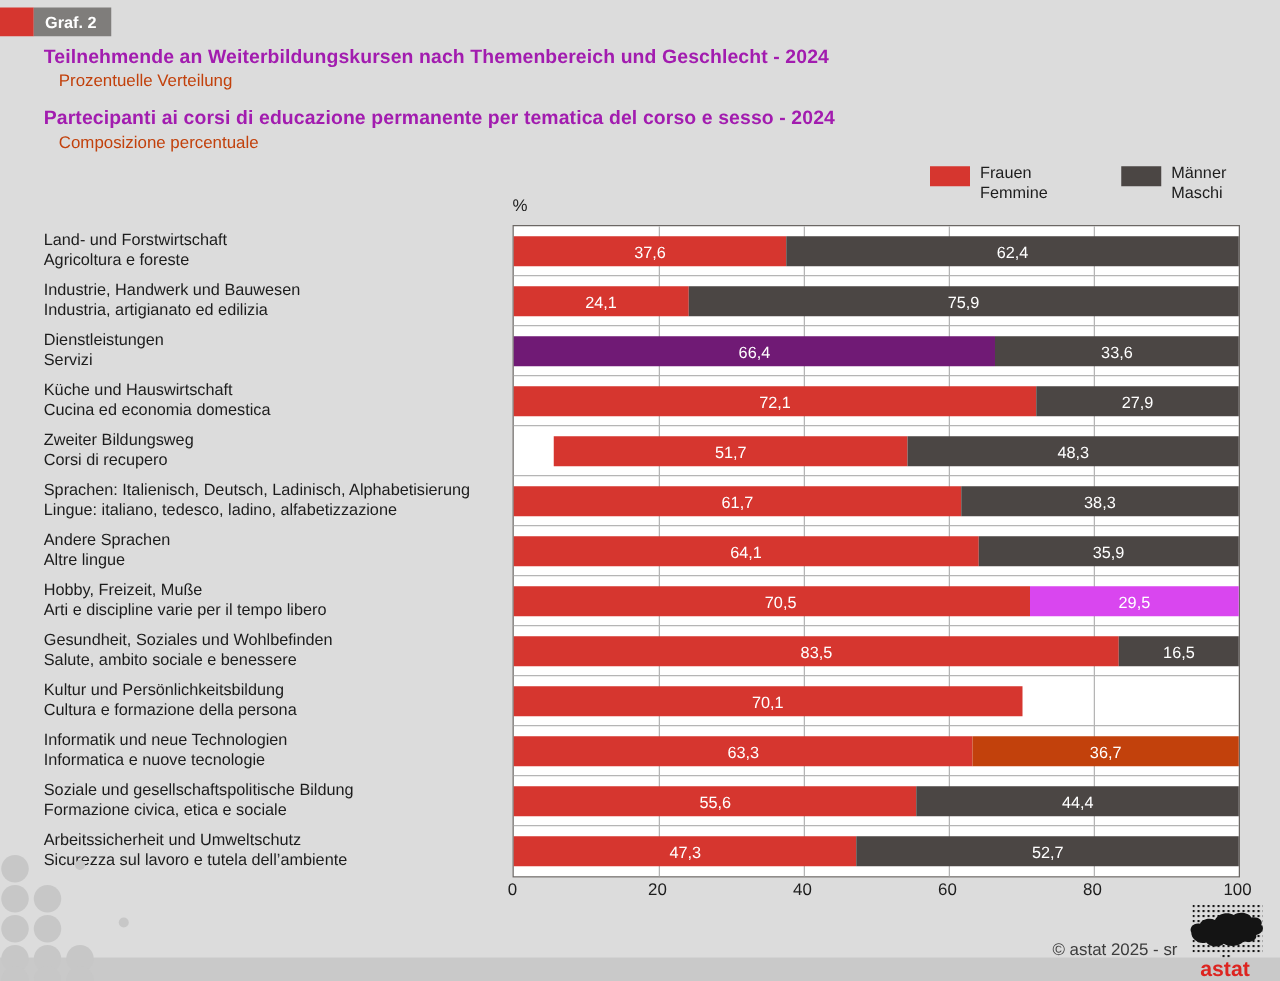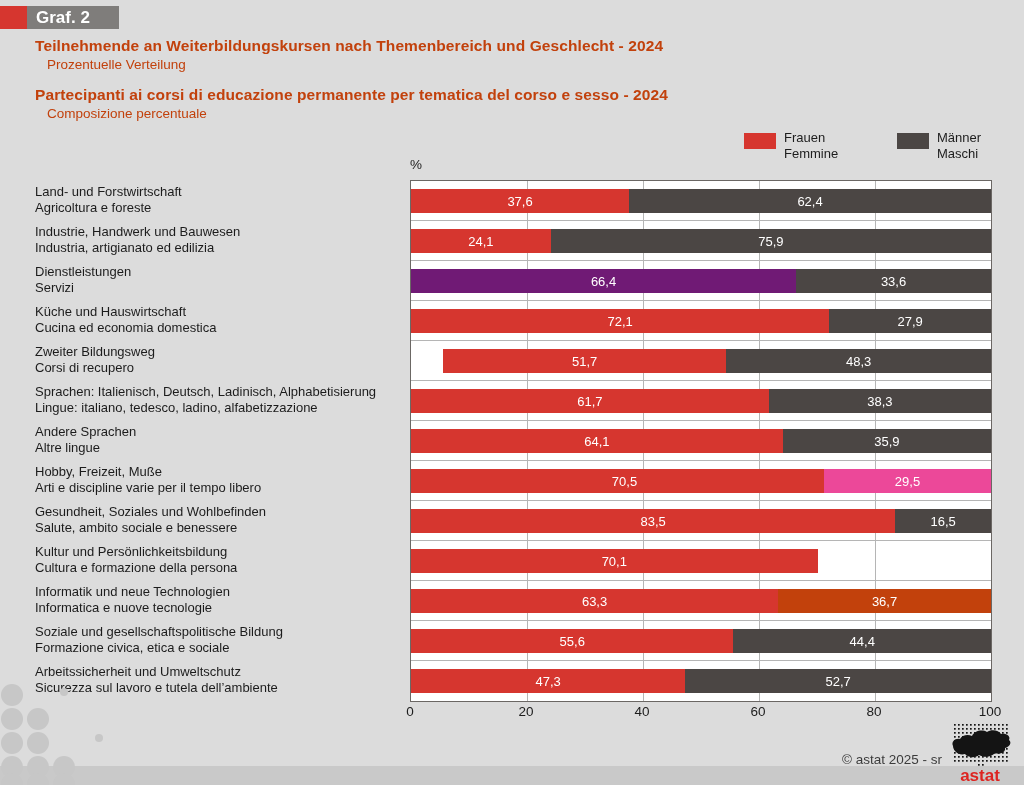--- a/index.html
+++ b/index.html
@@ -2,25 +2,25 @@
 <html><head>
 <meta charset="utf-8">
 <style>
   html,body{margin:0;padding:0;}
   body{font-family:"Liberation Sans",sans-serif;}
   #page{position:relative;width:1024px;height:785px;background:#dcdcdc;overflow:hidden;}
 
   
   .graf-badge{position:absolute;left:0;top:6px;display:flex;height:23px;}
   .graf-red{width:27px;height:23px;background:#d6362f;}
-  .graf-box{height:23px;background:#7f7d7b;color:#fff;font-size:17px;font-weight:bold;
-            line-height:23px;padding:0 29px 0 9px;}
-
-  
-  .title{position:absolute;left:35px;color:#c2410c;font-weight:bold;font-size:15.5px;letter-spacing:0.1px;text-align:right;}
+  .graf-box{height:23px;background:#7f7d7b;color:#fff;font-size:13px;font-weight:bold;
+            line-height:23px;padding:0 12px 0 9px;}
+
+  
+  .title{position:absolute;left:35px;color:#a21caf;font-weight:bold;font-size:15.5px;letter-spacing:0.1px;text-align:right;}
   .subtitle{position:absolute;left:35px;color:#c2410c;font-size:13.5px;margin-left:12px;}
   .title-de{top:37px;}
   .subtitle-de{top:57px;}
   .title-it{top:86px;}
   .subtitle-it{top:106px;}
 
   
   .legend-swatch{position:absolute;width:32px;height:16px;}
   .legend-swatch.frauen{left:744px;top:133px;}
   .legend-swatch.maenner{left:897px;top:133px;}
@@ -213,21 +213,21 @@
           <div class="seg" style="width: 35.9%; background: rgb(75, 70, 68);">
             <span class="seg-label">35,9</span>
           </div>
         </div>
       </div>
       <div class="band">
         <div class="bar">
           <div class="seg" style="width: 70.5%; background: rgb(214, 54, 47); padding-left: 14px;">
             <span class="seg-label">70,5</span>
           </div>
-          <div class="seg" style="width: 29.5%; background: #ec4899;">
+          <div class="seg" style="width: 29.5%; background: #d946ef;">
             <span class="seg-label">29,5</span>
           </div>
         </div>
       </div>
       <div class="band">
         <div class="bar">
           <div class="seg" style="width: 83.5%; background: rgb(214, 54, 47);">
             <span class="seg-label">83,5</span>
           </div>
           <div class="seg" style="width: 16.5%; background: rgb(75, 70, 68);">

